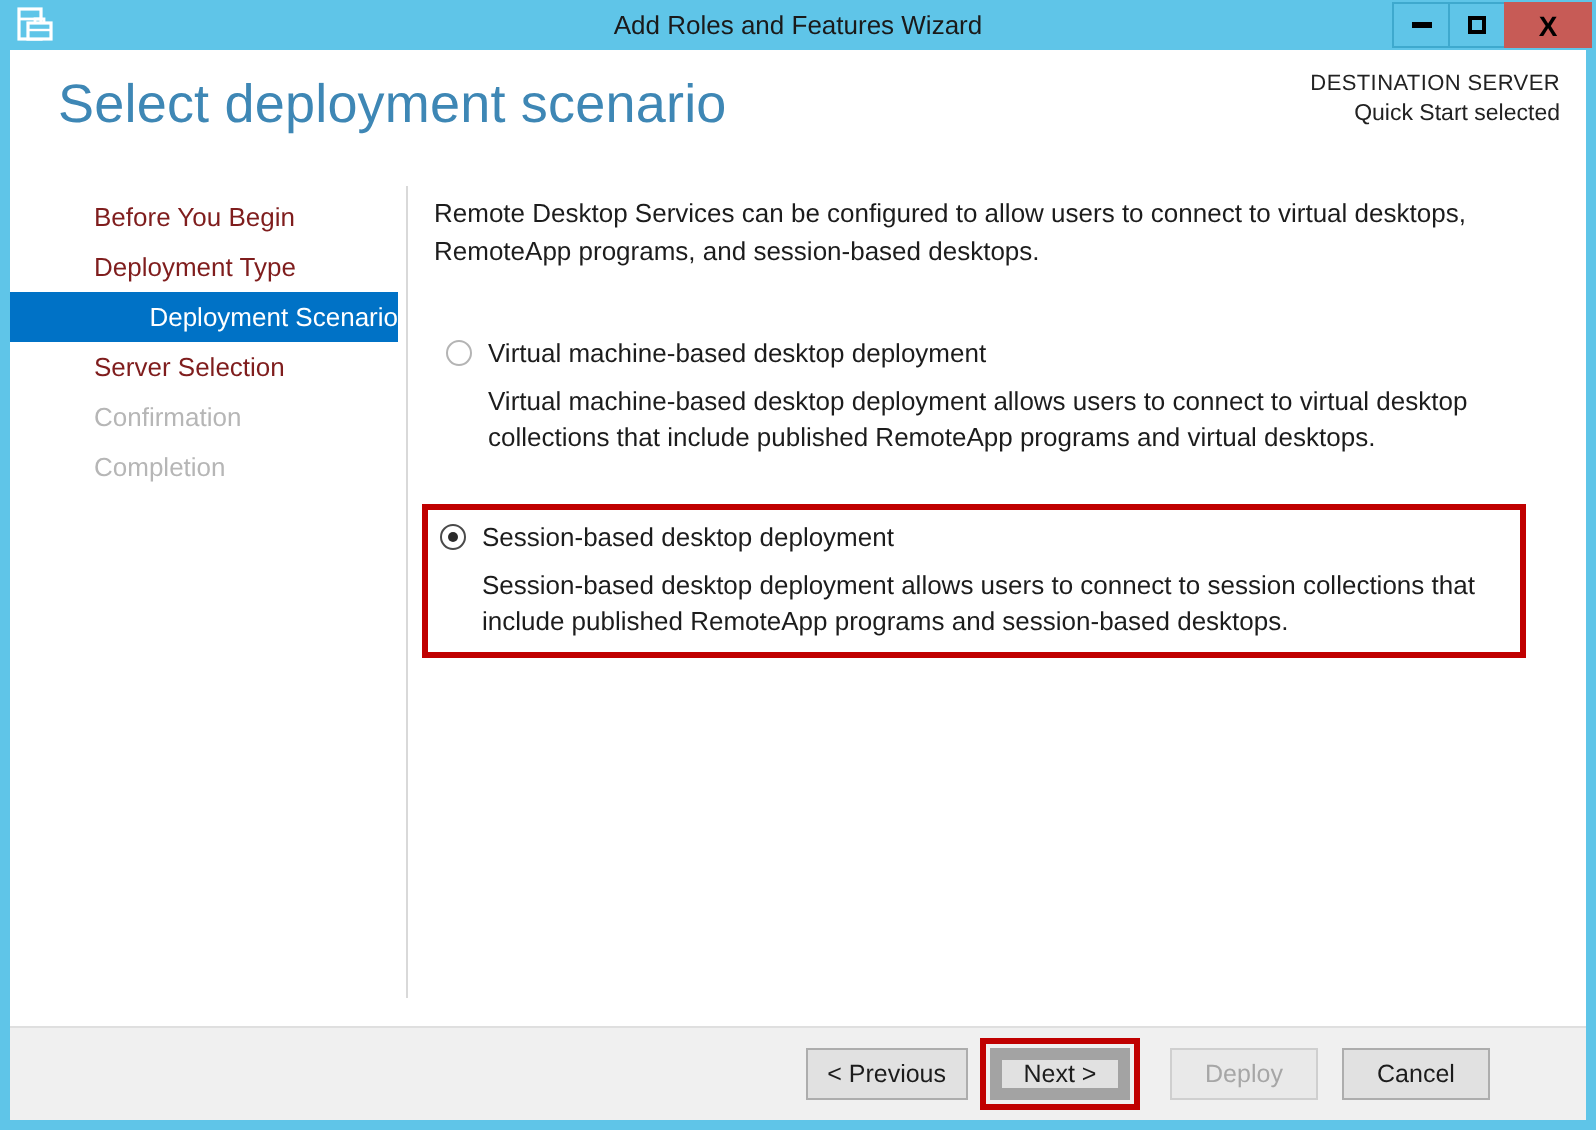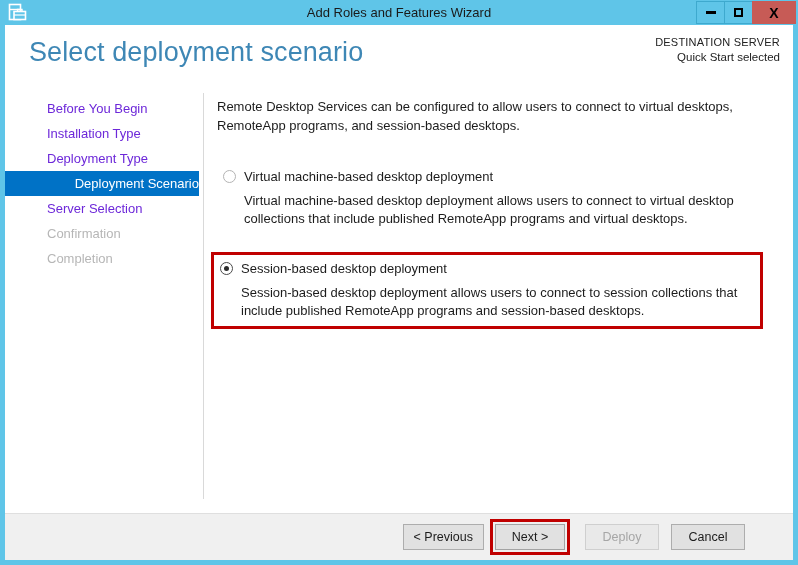--- a/index.html
+++ b/index.html
@@ -147,21 +147,21 @@
     position: absolute;
     left: 0; top: 0;
     width: 194px;
     padding-top: 6px;
   }
   .nav-item {
     height: 25px;
     line-height: 25px;
     padding-left: 42px;
     font-size: 13px;
-    color: #6d28d9;
+    color: #7f1d1d;
     box-sizing: border-box;
     white-space: nowrap;
     cursor: default;
   }
   .nav-item.selected {
     background: #0072C6;
     color: #ffffff;
     text-align: right;
   }
   .nav-item.disabled {
@@ -274,21 +274,21 @@
     justify-content: center;
     margin-left: 12px;
   }
   .btn.wide { min-width: 74px; }
   .btn.disabled {
     color: #A6A6A6;
     background: #E9E9E9;
     border-color: #CFCFCF;
   }
   .btn.focused {
-    border: 1px solid #a3a3a3;
+    border: 6px solid #a3a3a3;
     background: #E1E1E1;
     text-align: right;
   }
   .btn-highlight-wrap {
     border: 3px solid #C00000;
     padding: 2px;
     display: inline-flex;
     margin-left: 6px;
     margin-right: 3px;
   }
@@ -330,21 +330,20 @@
       <div class="dest-server">
         <span class="dest-label">DESTINATION SERVER</span>
         <span class="dest-value">Quick Start selected</span>
       </div>
     </div>
 
     <div class="body-area">
 
       <div class="nav">
         <div class="nav-item">Before You Begin</div>
-        <div class="nav-item">Installation Type</div>
         <div class="nav-item">Deployment Type</div>
         <div class="nav-item selected">Deployment Scenario</div>
         <div class="nav-item">Server Selection</div>
         <div class="nav-item disabled">Confirmation</div>
         <div class="nav-item disabled">Completion</div>
       </div>
 
       <div class="nav-divider"></div>
 
       <div class="content">

